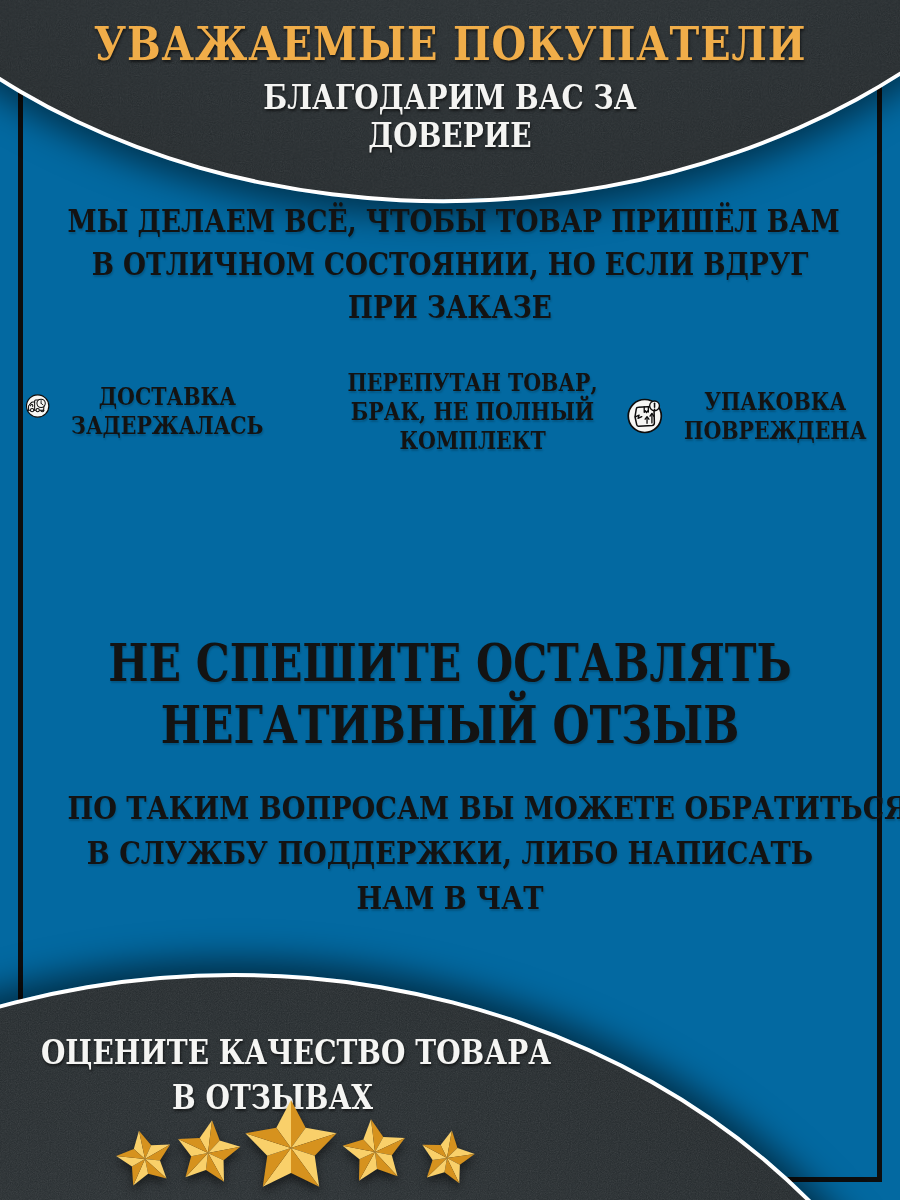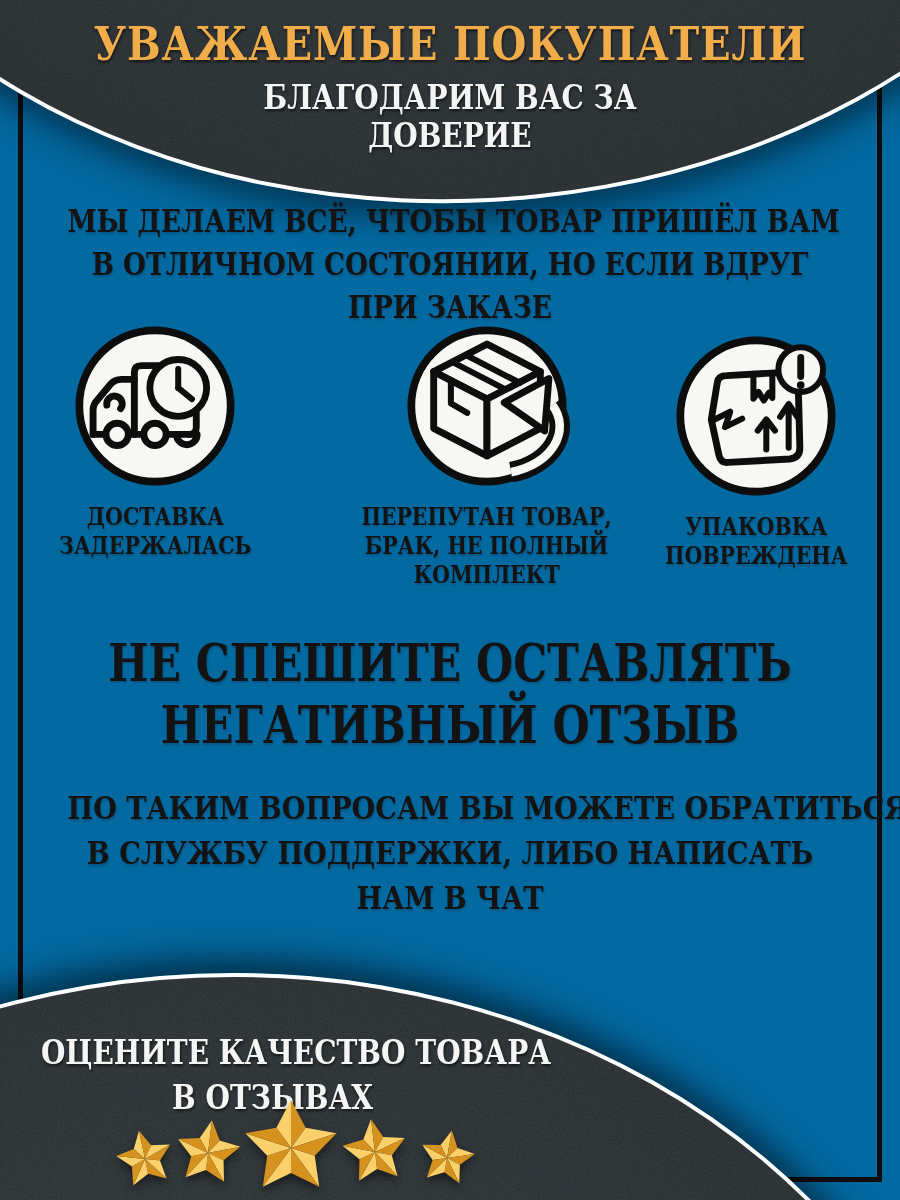--- a/index.html
+++ b/index.html
@@ -25,22 +25,22 @@
   .subtitle{margin-top:8px;font-size:33px;line-height:38px;font-weight:bold;color:#f4f4f2;
          text-shadow:1px 2px 3px rgba(0,0,0,.6);}
   
   .dark-text{color:#131313;font-weight:bold;text-align:center;position:absolute;left:0;width:100%;z-index:3;
          text-shadow:1px 2px 2px rgba(0,0,0,.18);}
   .intro{top:200px;font-size:31px;line-height:43px;}
   .warning{top:632px;font-size:52px;line-height:62px;transform:scaleX(.82);}
   .support{top:786px;font-size:32px;line-height:45px;}
   
   .issues{position:absolute;top:320px;left:0;width:900px;height:280px;z-index:3;}
-  .issue{position:absolute;top:0;width:260px;display:flex;flex-direction:column;align-items:center;}
-  .issue.c1{left:25px;} .issue.c2{left:320px;margin-left:37px;} .issue.c3{left:626px;}
+  .issue{position:absolute;top:0;width:260px;display:flex;align-items:center;}
+  .issue.c1{left:25px;} .issue.c2{left:320px;} .issue.c3{left:626px;}
   .issue.c3 svg.badge-icon{margin-top:10px;}
   .issue .label{margin-top:10px;font-size:25px;line-height:29px;font-weight:bold;color:#131313;
          text-align:center;transform:scaleX(.82);text-shadow:1px 2px 2px rgba(0,0,0,.18);}
   
   .footer{position:absolute;top:0;left:0;width:100%;height:100%;z-index:6;pointer-events:none;}
   .footer-text{position:absolute;top:1030px;left:0;width:545px;text-align:center;font-size:33px;
          line-height:45px;font-weight:bold;color:#f5f5f3;text-shadow:1px 2px 3px rgba(0,0,0,.6);}
   .stars{position:absolute;inset:0;}
 </style>
 </head>

